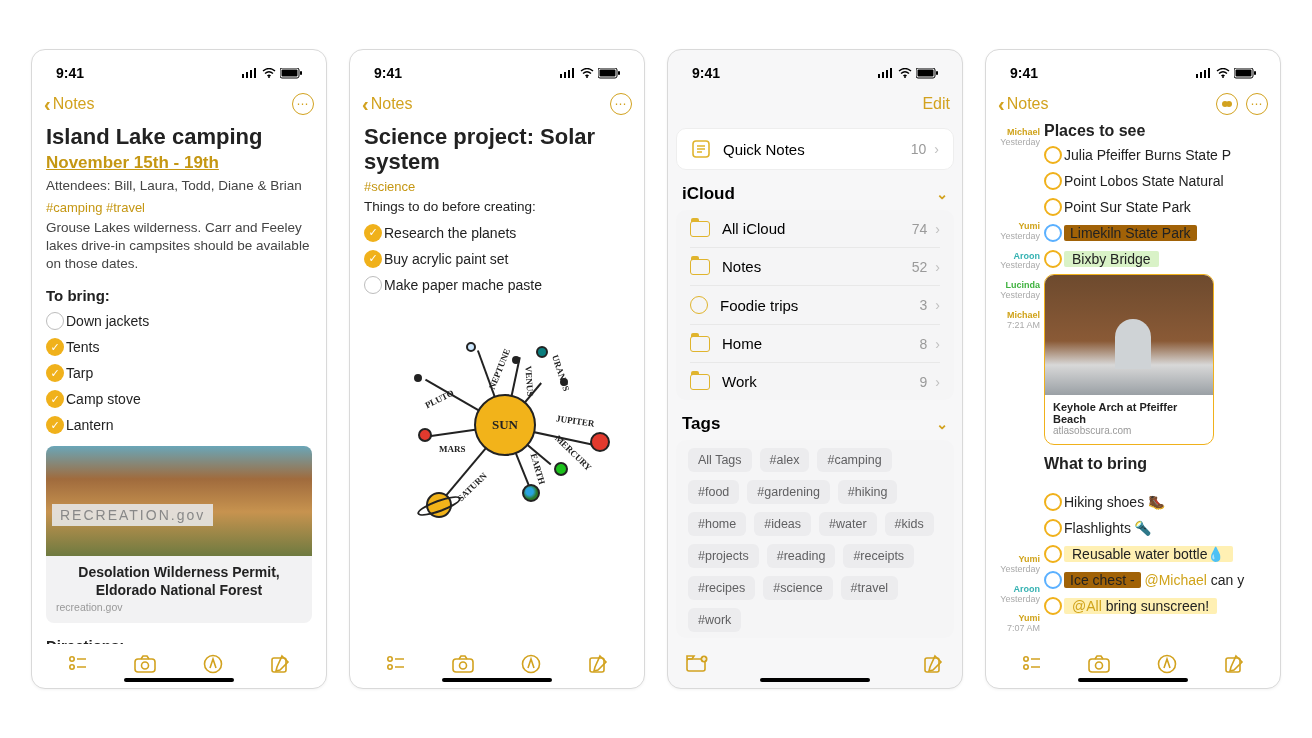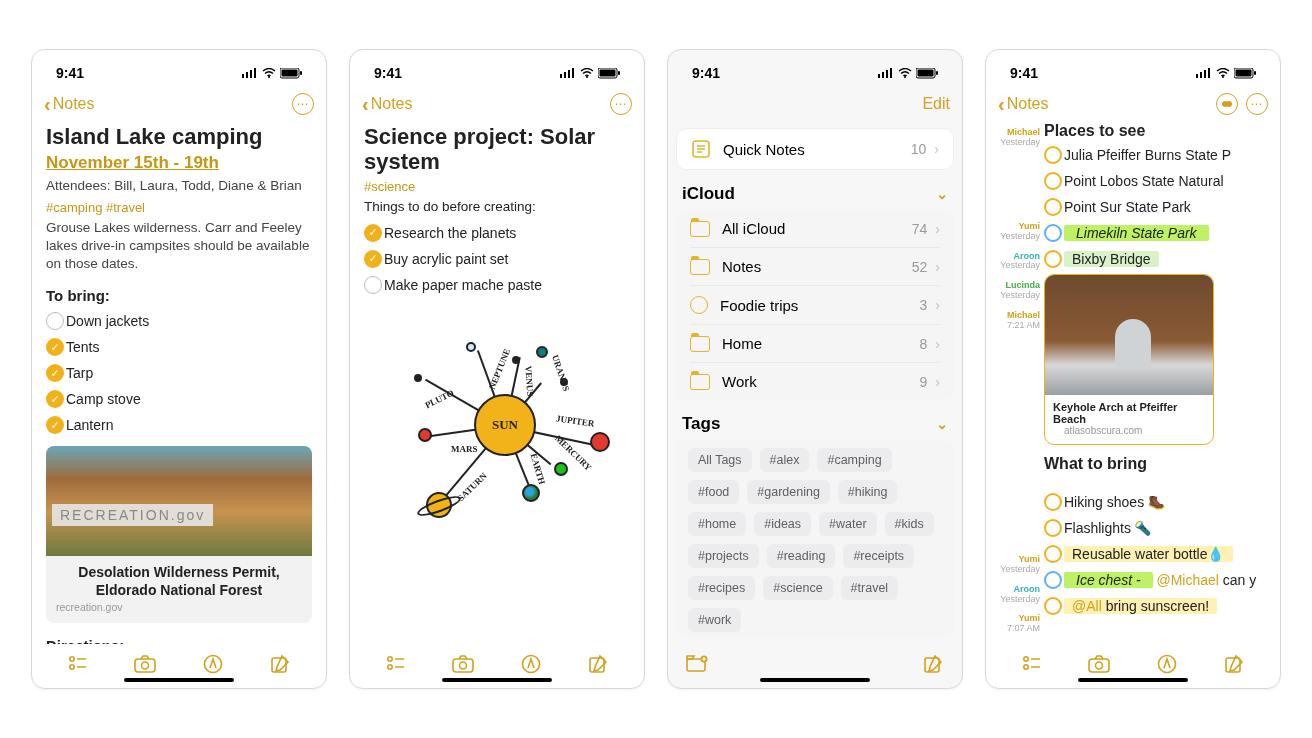--- a/index.html
+++ b/index.html
@@ -110,32 +110,32 @@
   
   .p4 { display:flex; }
   .p4 .gutter { width:56px; padding:6px 4px 0 0; text-align:right; font-size:9px; line-height:1.1;}
   .p4 .gutter .name { color:#d0a31a; font-weight:700;}
   .p4 .gutter .name.teal { color:#35b2b2;}
   .p4 .gutter .name.green { color:#3fb23f;}
   .p4 .gutter .time { color:#aaa; margin-bottom:10px;}
   .p4 .body { flex:1; padding:0 0 0 0;}
   h2.shared-title { font-size:16px; font-weight:700; margin-bottom:6px;}
   .hl-y { background:#fff0b3; padding:0 8px; border-radius:2px;}
-  .hl-b { background:#bef264; padding:0 12px; border-radius:2px;font-style:italic;}
+  .hl-b { background:#a16207; padding:0 6px; border-radius:2px;}
   .mention { color:#d0a31a;}
   .attach {
     margin:6px 0 10px 0; border:1.5px solid #f0b11b; border-radius:10px; overflow:hidden; width:170px;
   }
   .attach .img { height:120px; background:linear-gradient(180deg,#6d4a2e 0%,#8a5a36 55%,#d8d8d8 75%,#9aa0a5 100%); position:relative;}
   .attach .img .arch {
     position:absolute; left:70px; top:44px; width:36px; height:50px; background:#cfd3d6; border-radius:18px 18px 0 0;
   }
   .attach .m { padding:6px 8px 8px 8px;}
   .attach .m .t { font-size:11px; font-weight:700;}
-  .attach .m .s { font-size:10px; color:#999;margin-left:11px;}
+  .attach .m .s { font-size:10px; color:#999;}
 
   
   .toolbar {
     height:44px; border-top:0; display:flex; align-items:center; justify-content:space-around;
     padding:0 12px 4px 12px;
   }
   .tb-icon { width:22px; height:22px; color:#d2a21f; display:flex; align-items:center; justify-content:center;}
   .home-ind {
     position:absolute; left:50%; transform:translateX(-50%); bottom:6px;
     width:110px; height:4px; background:#000; border-radius:3px;
@@ -330,21 +330,21 @@
       <div class="ring" style="left:52px; top:196px; width:46px; height:12px; transform:rotate(-20deg);"></div>
       <div class="planet" style="left:158px; top:180px; width:18px; height:18px; background:radial-gradient(circle at 40% 40%, #2aa3e0 30%, #2b7a2b 60%);"></div>
       <div class="planet" style="left:190px; top:158px; width:14px; height:14px; background:#1cc11c;"></div>
       <div class="planet" style="left:226px; top:128px; width:20px; height:20px; background:#e23a2e;"></div>
       <div class="planet" style="left:196px; top:74px; width:8px; height:8px; background:#222;"></div>
 
       <div class="lbl" style="left:178px; top:64px; transform:rotate(72deg);">URANUS</div>
       <div class="lbl" style="left:114px; top:60px; transform:rotate(-68deg);">NEPTUNE</div>
       <div class="lbl" style="left:150px; top:72px; transform:rotate(86deg);">VENUS</div>
       <div class="lbl" style="left:60px; top:90px; transform:rotate(-26deg);">PLUTO</div>
-      <div class="lbl" style="left:87px; top:140px;">MARS</div>
+      <div class="lbl" style="left:75px; top:140px;">MARS</div>
       <div class="lbl" style="left:90px; top:178px; transform:rotate(-44deg);">SATURN</div>
       <div class="lbl" style="left:158px; top:160px; transform:rotate(74deg);">EARTH</div>
       <div class="lbl" style="left:186px; top:144px; transform:rotate(44deg);">MERCURY</div>
       <div class="lbl" style="left:192px; top:112px; transform:rotate(8deg);">JUPITER</div>
     </div>
   </div>
   <div class="toolbar">
     <span class="tb-icon">
         <svg width="20" height="20">
           <circle cx="4" cy="5" r="2.2" fill="none" stroke="#d2a21f" stroke-width="1.6"></circle>

